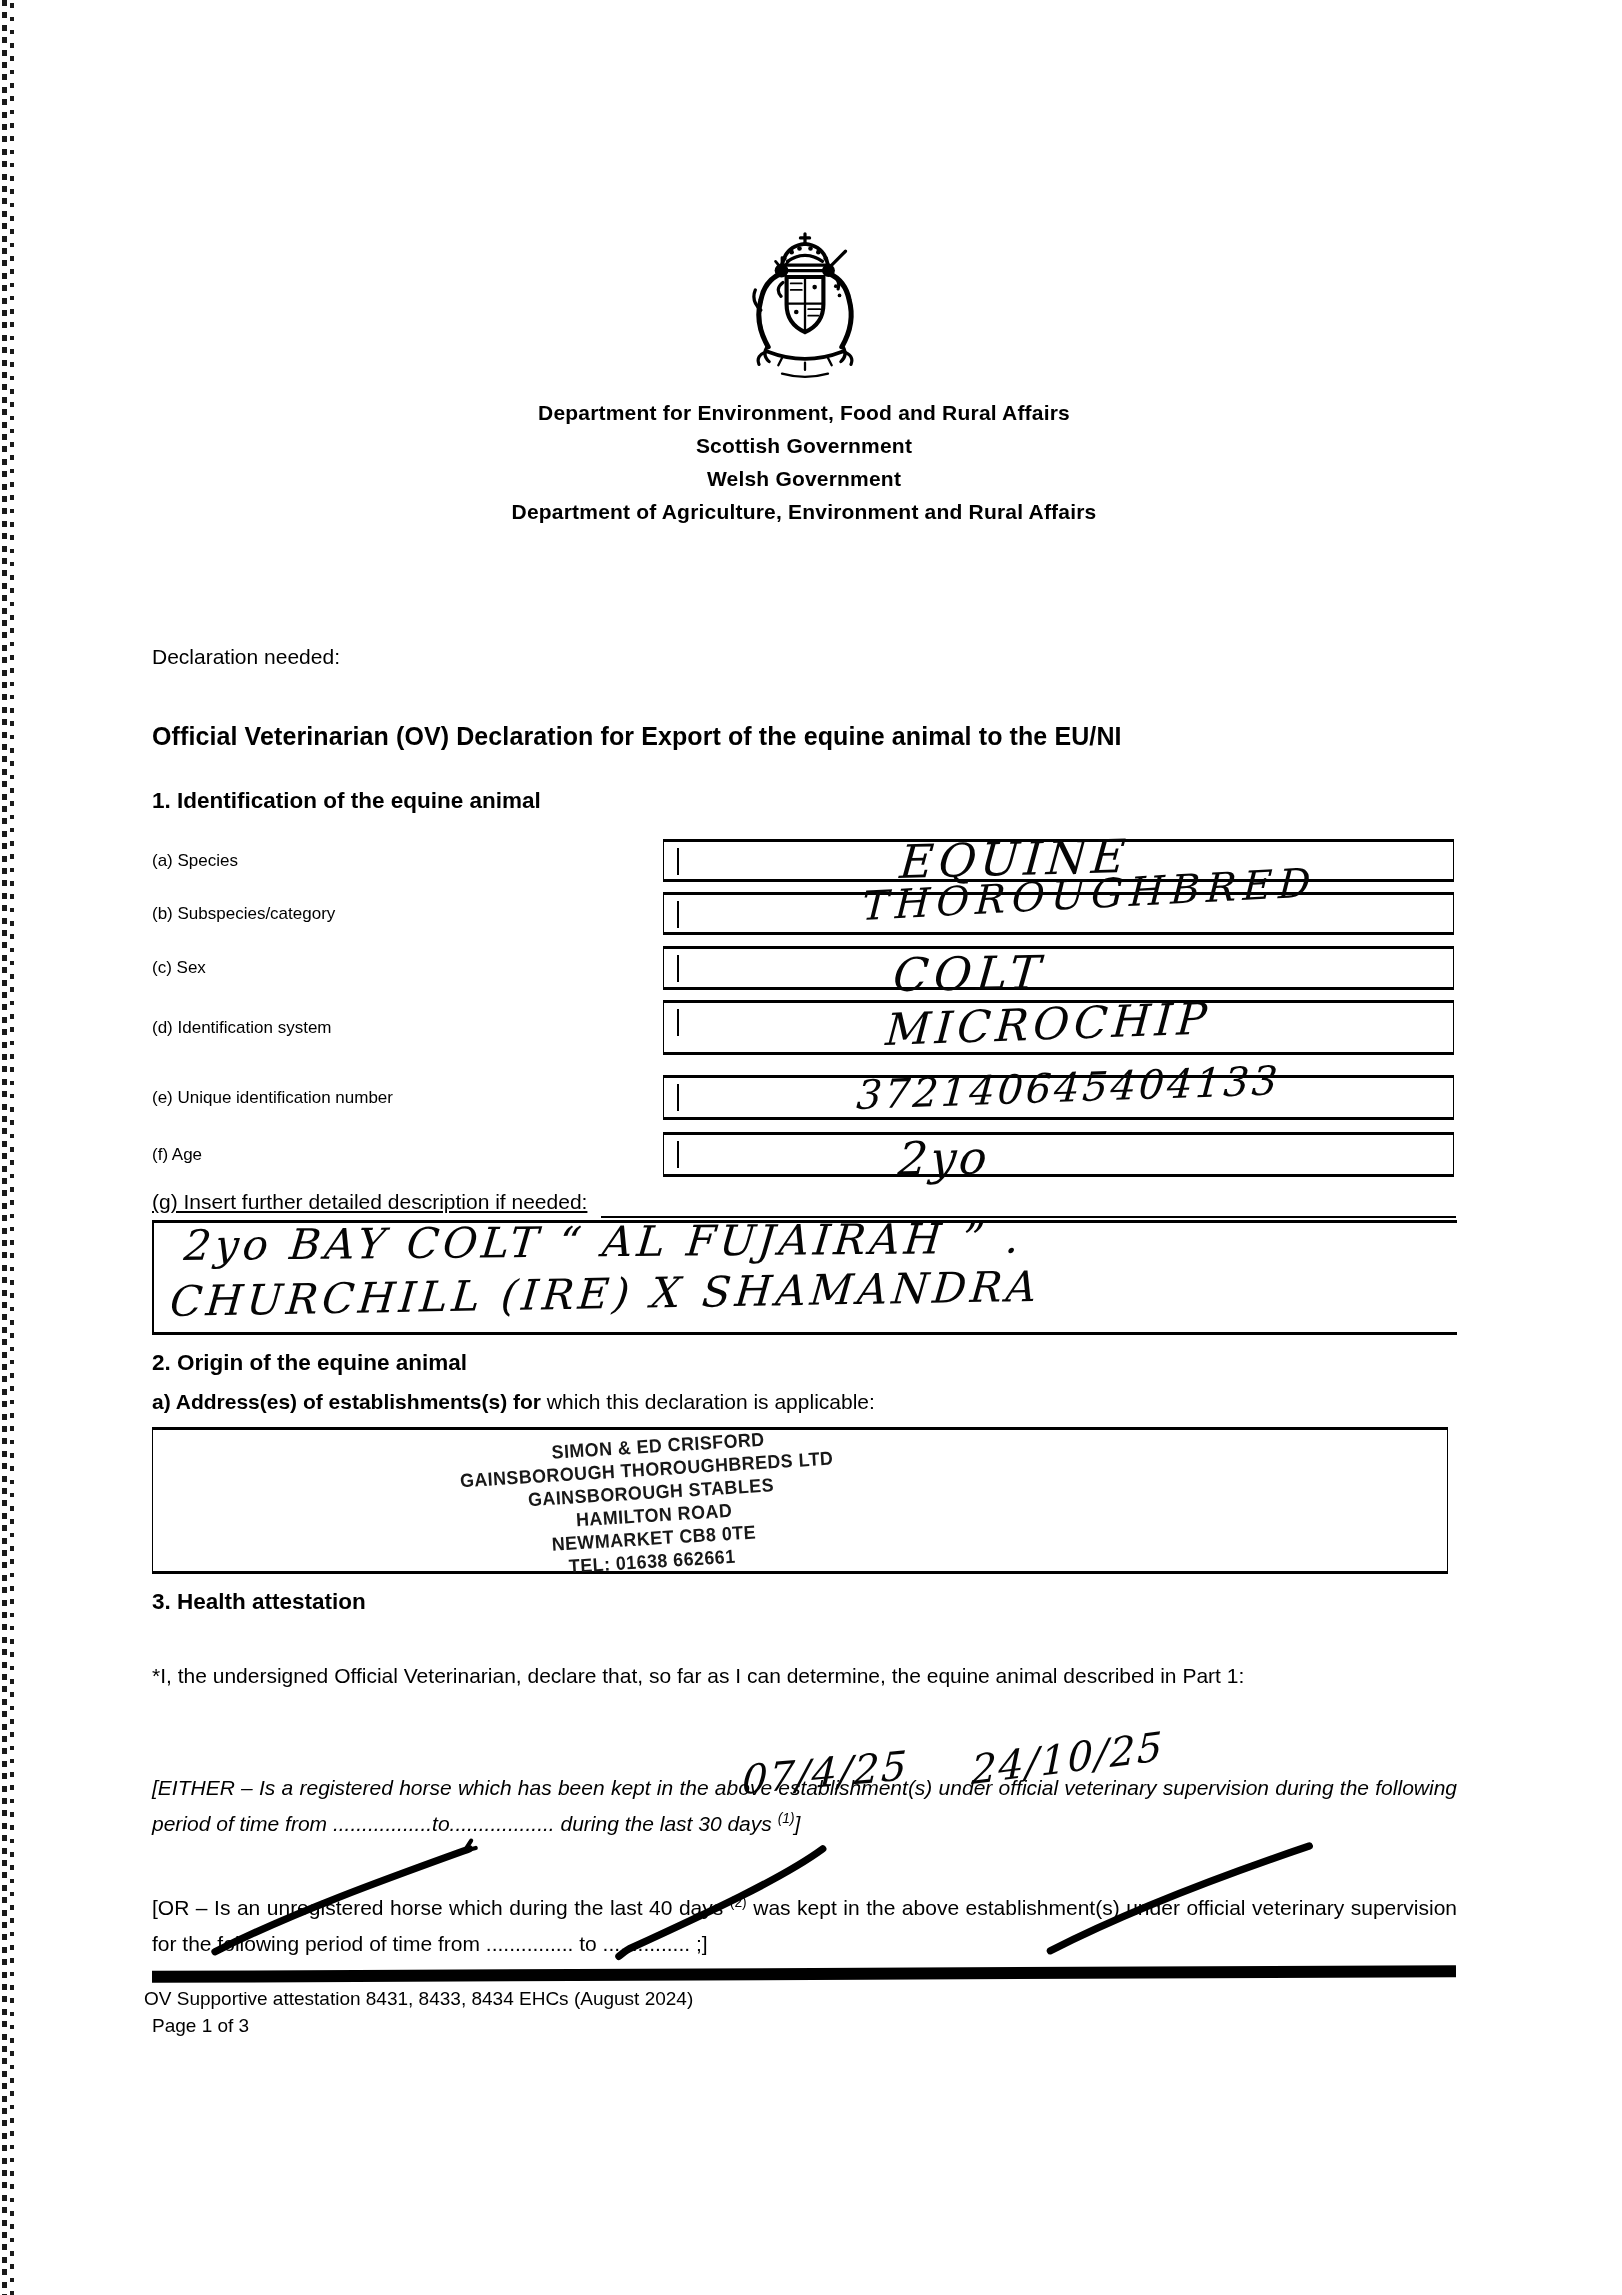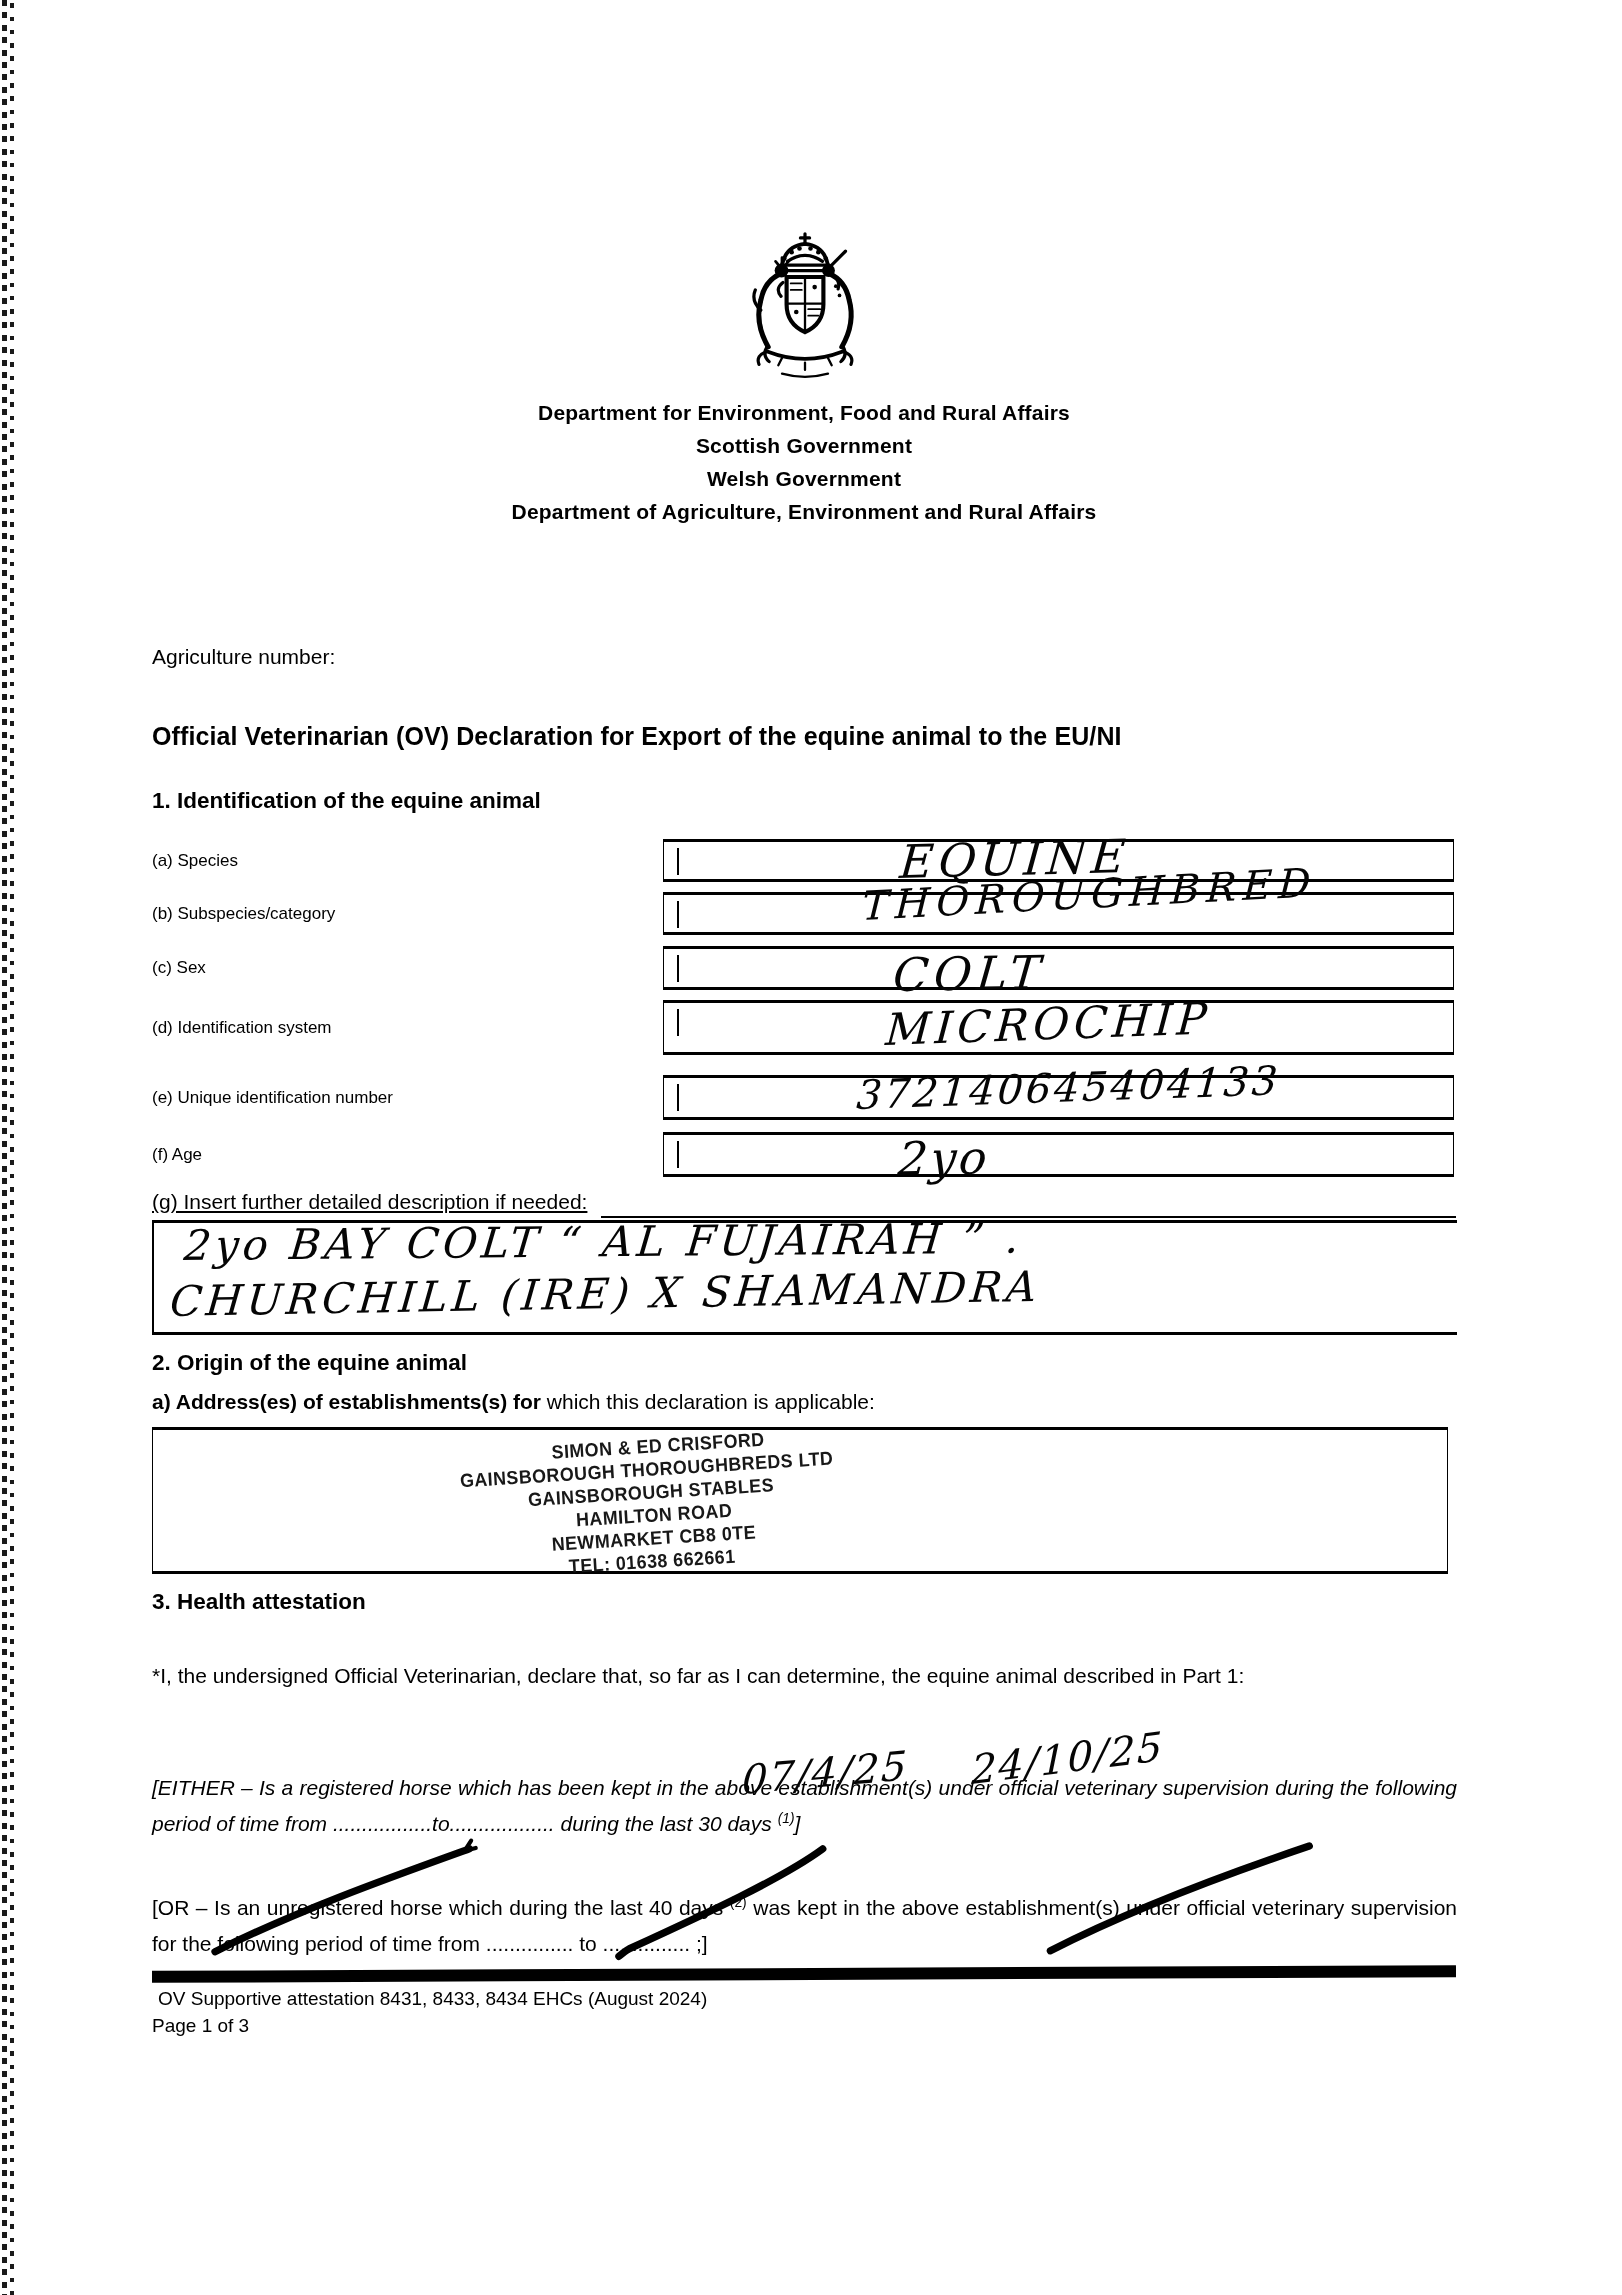--- a/index.html
+++ b/index.html
@@ -82,21 +82,21 @@
   .p-either{top:1749px;font-style:italic;}
   .p-or{top:1869px;}
   sup{font-size:13.8px;vertical-align:super;line-height:0;}
 
   .hw-date1{position:absolute;left:741px;top:1757px;font-size:40px;letter-spacing:1.8px;transform:rotate(-5deg) skewX(-8deg);}
   .hw-date2{position:absolute;left:971px;top:1747px;font-size:40px;letter-spacing:1.8px;transform:rotate(-7deg) skewX(-8deg);}
 
   .slashes{position:absolute;left:0;top:0;width:1623px;height:2295px;pointer-events:none;}
 
   .footer-rule{position:absolute;left:152px;top:1968px;width:1304px;height:11.5px;background:#000;transform:rotate(-0.25deg);}
-  .footer-ref{position:absolute;left:158px;top:1988px;font-size:19px;}
+  .footer-ref{position:absolute;left:144px;top:1988px;font-size:19px;}
   .footer-page{position:absolute;left:152px;top:2015px;font-size:19px;}
 </style>
 </head>
 <body>
 
 <div class="page">
 
   <div class="perf">
     <div class="col1"></div>
     <div class="col2"></div>
@@ -146,21 +146,21 @@
     </svg>
   </div>
 
   <div class="gov-block">
     <div>Department for Environment, Food and Rural Affairs</div>
     <div>Scottish Government</div>
     <div>Welsh Government</div>
     <div>Department of Agriculture, Environment and Rural Affairs</div>
   </div>
 
-  <div class="decl-label">Agriculture number:</div>
+  <div class="decl-label">Declaration needed:</div>
 
   <div class="doc-title">Official Veterinarian (OV) Declaration for Export of the equine animal to the EU/NI</div>
 
   <div class="sec-heading h-sec1">1. Identification of the equine animal</div>
 
   <div class="field-row row-a">
     <span class="field-label">(a) Species</span>
     <div class="field-box">
       <span class="tick"></span>
       <span class="hw hw-a">EQUINE</span>

